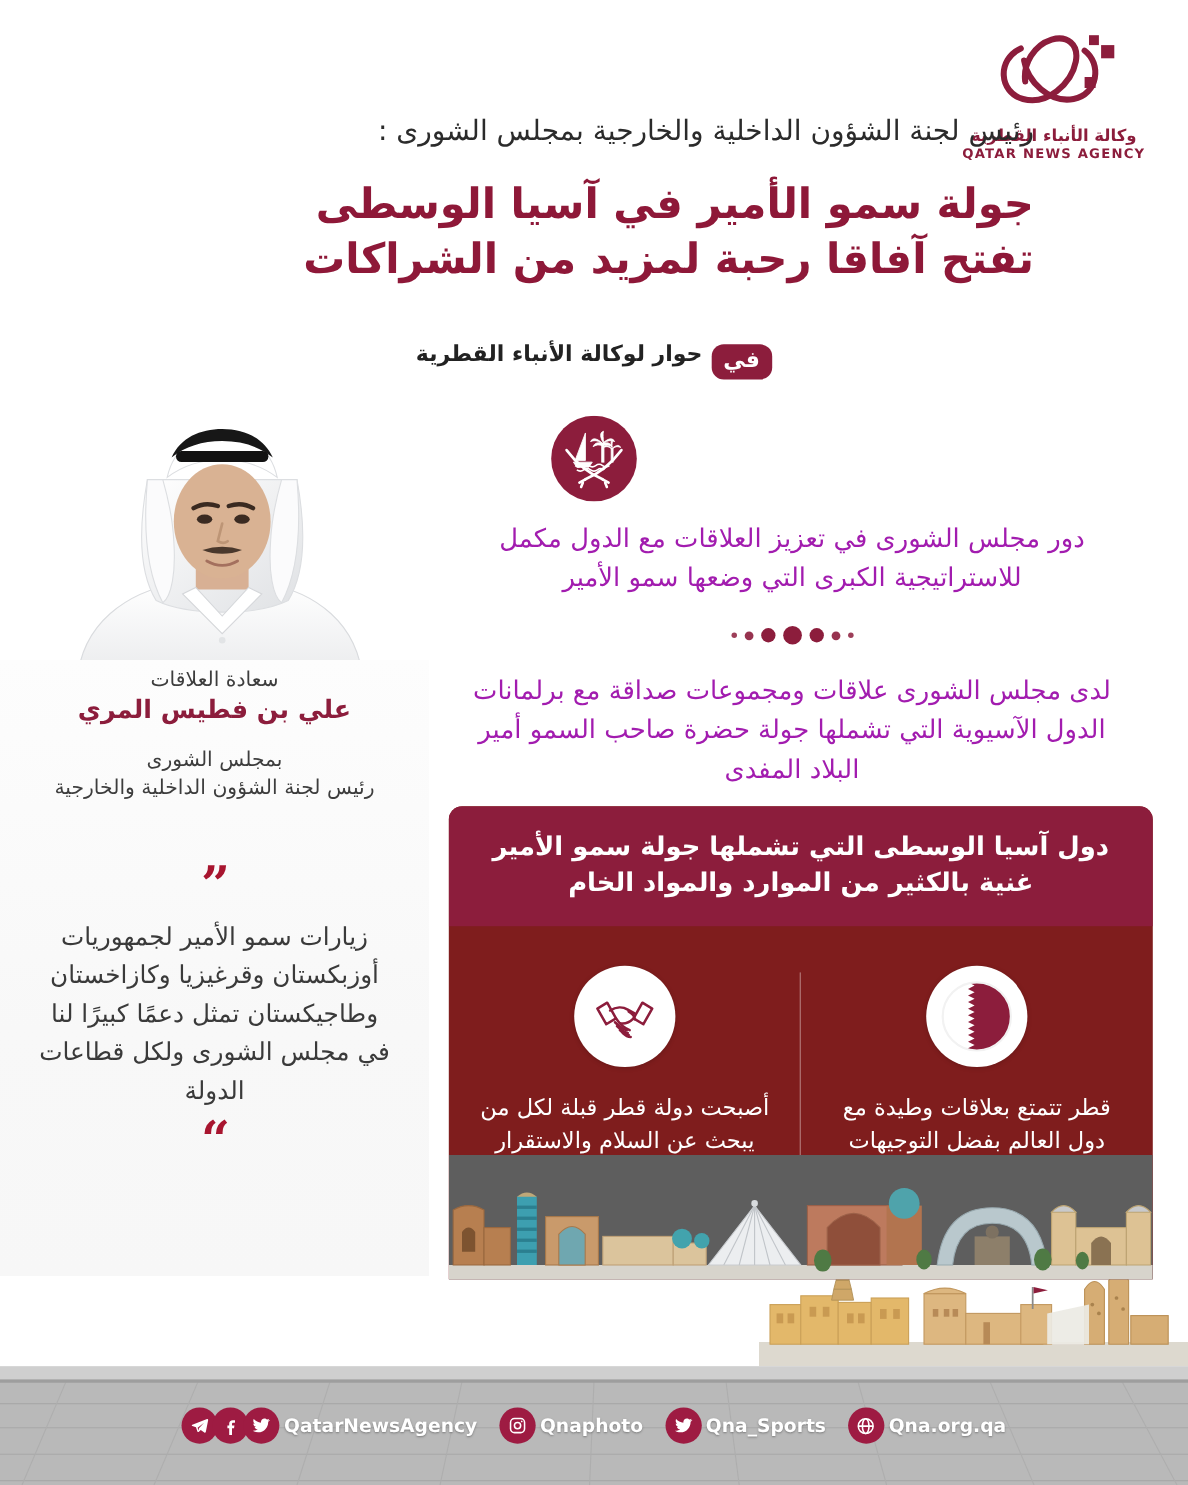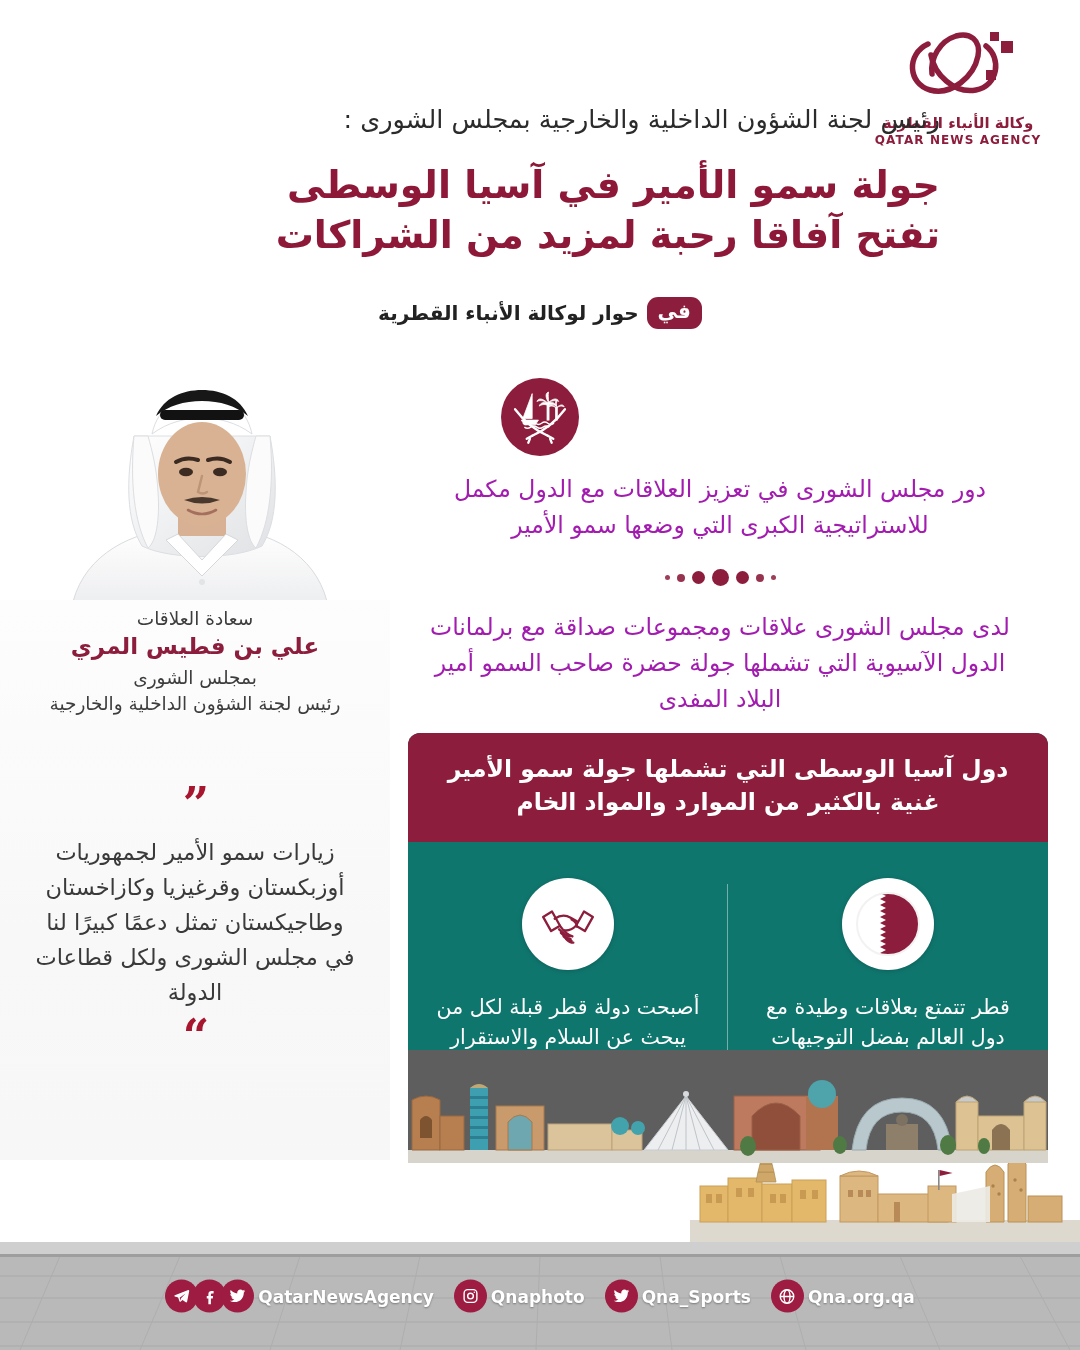--- a/index.html
+++ b/index.html
@@ -52,20 +52,21 @@
     position:absolute; top:297px; right:0; left:0;
     display:flex; justify-content:center; align-items:center;
     direction:rtl; gap:8px;
   }
   .badge-fi {
     background:#8C1D3C; color:#fff;
     border-radius:11px;
     font-size:20px; font-weight:bold;
     padding:3px 11px 6px 11px;
     line-height:1.15;
+    margin-top:16px;
   }
   .subbadge-text {
     font-size:20px; color:#222; font-weight:bold; direction:rtl;
   }
 
   
   .emblem-wrap {
     position:absolute; top:378px; left:0; right:0;
     display:flex; justify-content:center;
   }
@@ -102,21 +103,21 @@
     width:390px; height:560px;
     background:linear-gradient(180deg,#fdfdfd 0%,#f8f8f8 60%,#f7f7f7 100%);
   }
   .name-block {
     position:absolute; top:608px; left:0; width:390px;
     direction:rtl; text-align:center;
   }
   .name-pre { font-size:18.5px; color:#3d3d3d; font-weight:500; }
   .name-main {
     font-size:23px; color:#8C1D3C; font-weight:bold;
-    margin-top:4px; margin-bottom:6px;
+    margin-top:4px; margin-bottom:19px;
   }
   .name-role {
     font-size:18.5px; color:#3d3d3d; line-height:1.42; font-weight:500;
   }
 
   .quote-block {
     position:absolute; top:790px; left:0; width:390px;
     direction:rtl; text-align:center;
   }
   .qmark {
@@ -130,21 +131,21 @@
     font-size:22.5px; line-height:1.56; color:#3a3a3a; font-weight:500;
     padding:0 28px;
   }
 
   
   .card {
     position:absolute; top:733px; right:32px;
     width:640px; height:430px;
     border-radius:12px 12px 0 0;
     overflow:hidden;
-    background:#0f766e;
+    background:#7f1d1d;
   }
   .card-head {
     background:#8C1D3C; color:#fff;
     padding:20px 34px 22px 34px;
     direction:rtl; text-align:center;
     font-size:23.5px; line-height:1.42; font-weight:bold;
   }
   .card-body {
     position:relative; height:calc(100% - 104px);
   }

